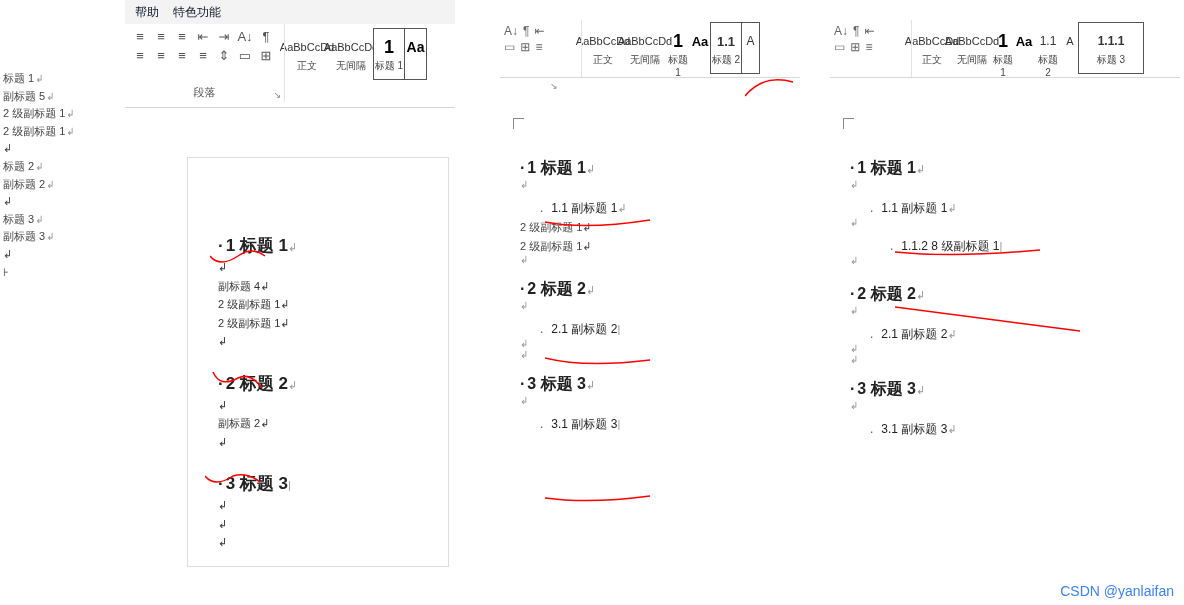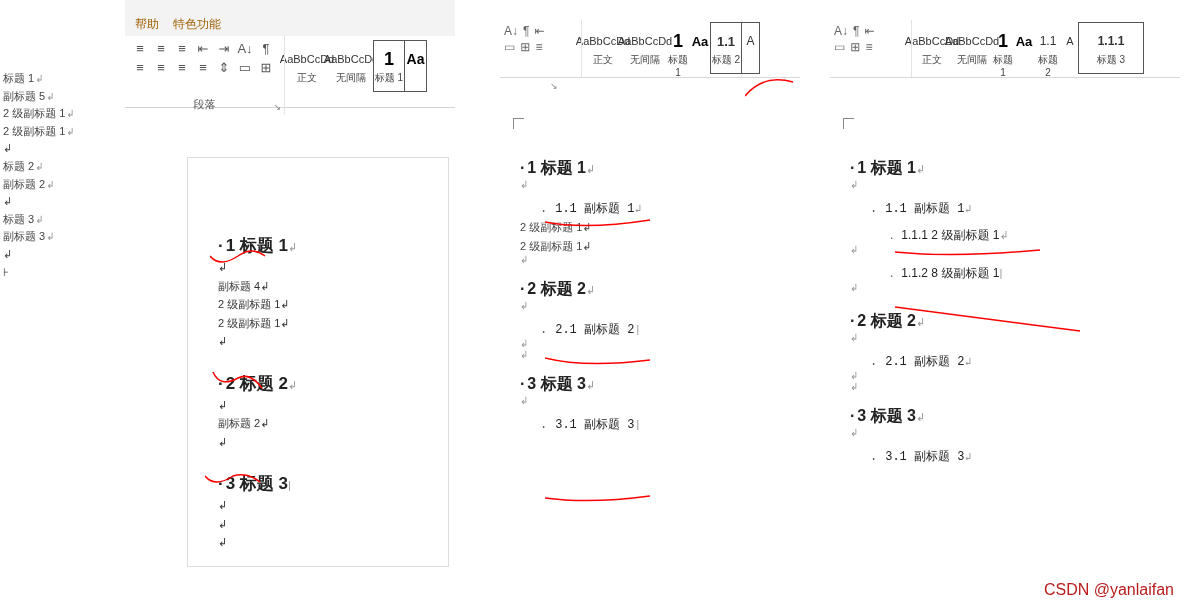--- a/index.html
+++ b/index.html
@@ -38,21 +38,21 @@
     width: 330px; height: 108px;
     background: #fff;
     border-bottom: 1px solid #d4d4d4;
   }
   .ribbon-tabs {
     display: flex; gap: 14px;
     padding: 4px 10px 3px;
     font-size: 12px;
     background: #f3f3f3;
   }
-  .ribbon-tabs span { color: #a16207; margin-top: 12px; }
+  .ribbon-tabs span { color: #0f172a; }
   .panel1 .ribbon-body {
     display: flex;
     height: 78px;
   }
   .para-group {
     width: 160px;
     border-right: 1px solid #e3e3e3;
     padding: 4px 6px 2px;
     position: relative;
   }
@@ -107,37 +107,37 @@
   }
   .mini-ribbon .pg .row{display:flex;gap:5px;}
   .mini-ribbon .styles{display:flex;padding-top:2px;}
   .ribbon-corner { position:absolute; bottom:-14px; left:50px; font-size:9px;color:#888;}
 
   .panel2 .doc, .panel3 .doc {
     position:absolute; left:45px; top: 140px; width: 280px;
     font-size: 12px; color:#222;
   }
   .doc .h1{font-size:16px;font-weight:bold;margin-top:18px;}
-  .doc .h2{font-size:12px;margin-top:10px;padding-left:20px;font-family:Liberation Mono, monospace;}
+  .doc .h2{font-size:12px;margin-top:10px;padding-left:20px;}
   .doc .h2::before{content:"."; margin-right:8px;color:#555;}
   .doc .body{font-size:11px;color:#444;margin-top:2px;}
   .doc .ret{color:#999;font-size:11px;}
   .doc .emp{font-size:10px;color:#999;}
 
   .corner2{position:absolute;left:38px;top:118px;width:11px;height:11px;border-left:1px solid #888;border-top:1px solid #888;}
 
   
   .panel3 { position:absolute; left: 815px; top: 0; width: 365px; height: 570px;}
   .panel3 .mini-ribbon{left:15px;width:350px;}
   .panel3 .doc{left:35px;}
   .panel3 .corner2{left:28px;}
   .doc .h3{font-size:12px;margin-top:10px;padding-left:40px;}
   .doc .h3::before{content:"."; margin-right:8px;color:#555;}
 
-  .watermark{position:absolute;right:10px;bottom:6px;color:#b91c1c;font-size:16px;}
+  .watermark{position:absolute;right:10px;bottom:6px;color:#3b82f6;font-size:14px;}
 </style>
 </head>
 <body>
 
 <div class="panel1">
 
   <div class="nav-pane">
     <div class="ret">标题 1</div>
     <div class="ret">副标题 5</div>
     <div class="ret">2 级副标题 1</div>
@@ -342,21 +342,20 @@
         <div class="nm">标题 3</div>
       </div>
     </div>
   </div>
   <div class="corner2"></div>
 
   <div class="doc">
     <div class="h1"><span>1 标题 1</span><span class="ret">↲</span></div>
     <div class="emp">↲</div>
     <div class="h2"><span>1.1  副标题 1</span><span class="ret">↲</span></div>
-    <div class="h3"><span>1.1.1 2 级副标题 1</span><span class="ret">↲</span></div>
     <div class="emp">↲</div>
     <div class="h3"><span>1.1.2 8 级副标题 1</span><span class="ret">|</span></div>
     <div class="emp">↲</div>
     <div class="h1" style="margin-top:18px"><span>2 标题 2</span><span class="ret">↲</span></div>
     <div class="emp">↲</div>
     <div class="h2"><span>2.1  副标题 2</span><span class="ret">↲</span></div>
     <div class="emp">↲</div>
       <div class="emp">↲</div>
     <div class="h1" style="margin-top:14px"><span>3 标题 3</span><span class="ret">↲</span></div>
     <div class="emp">↲</div>

